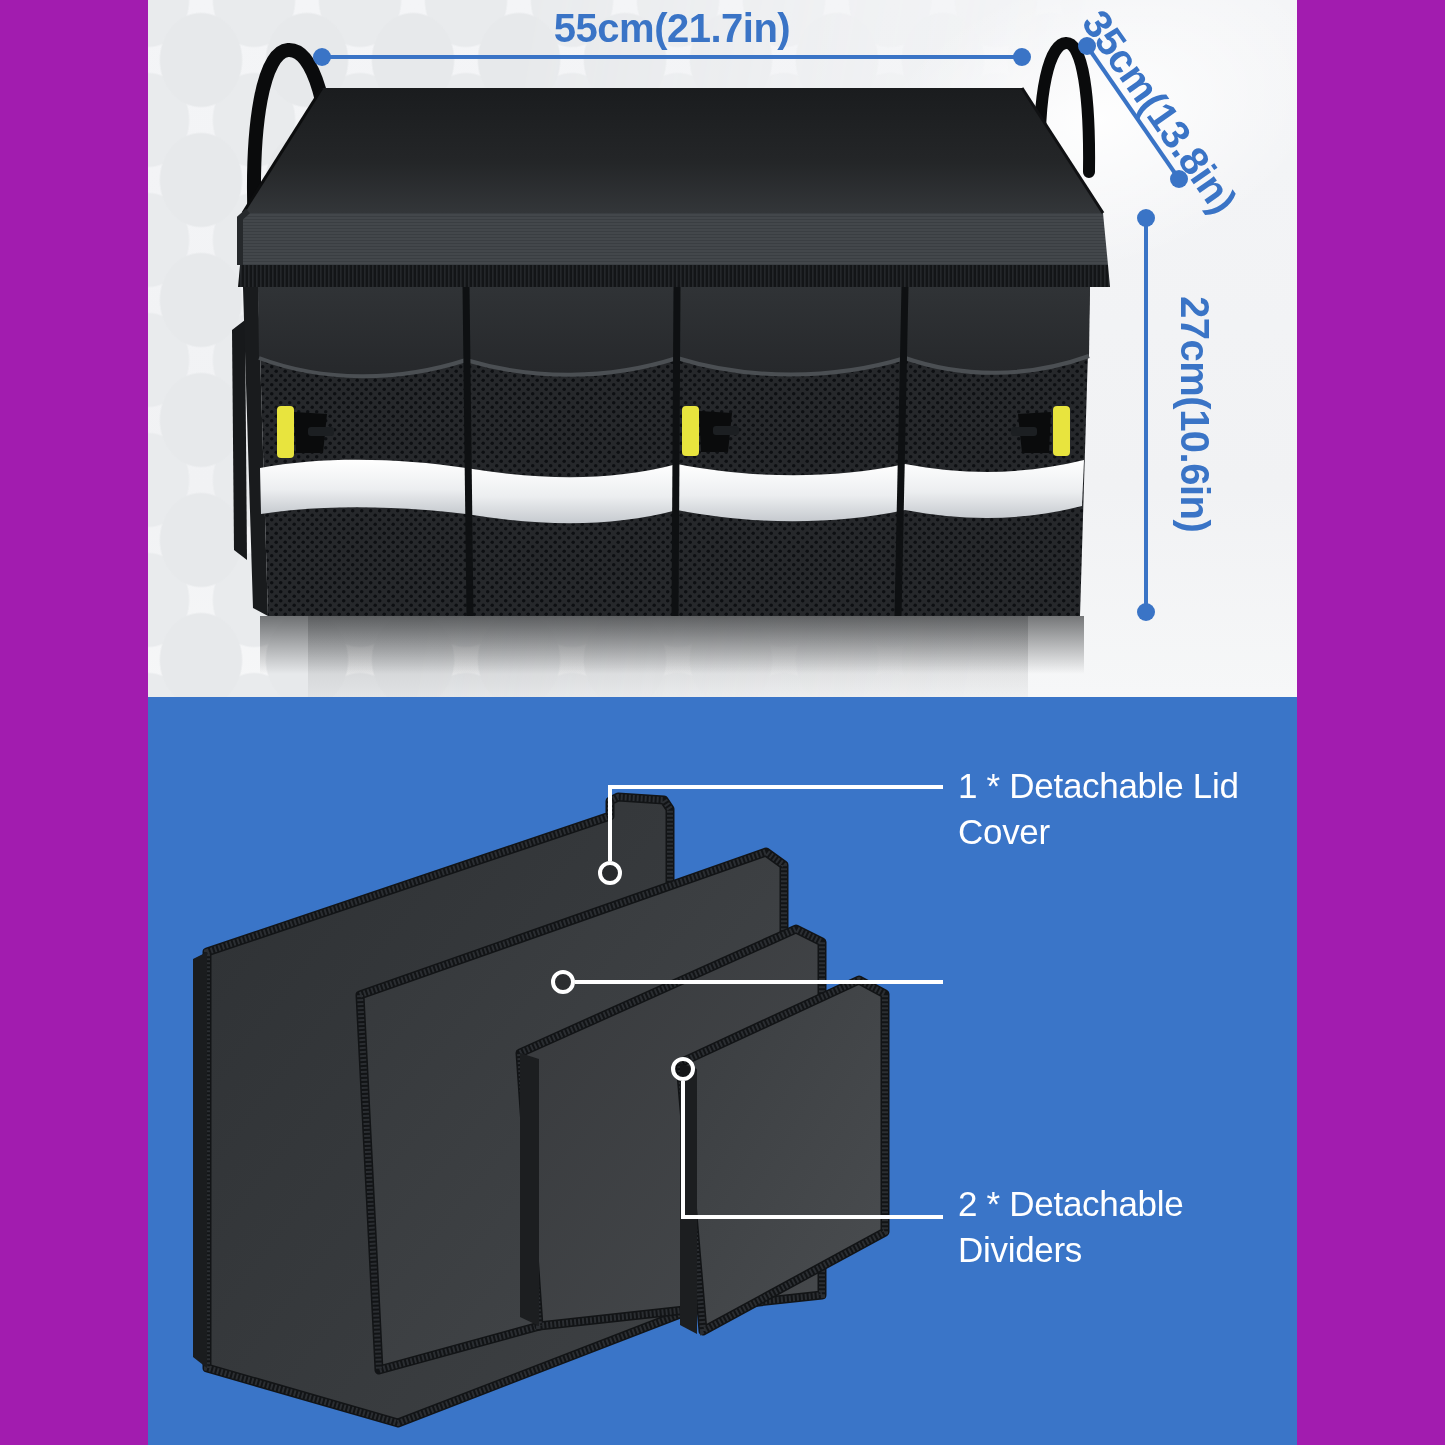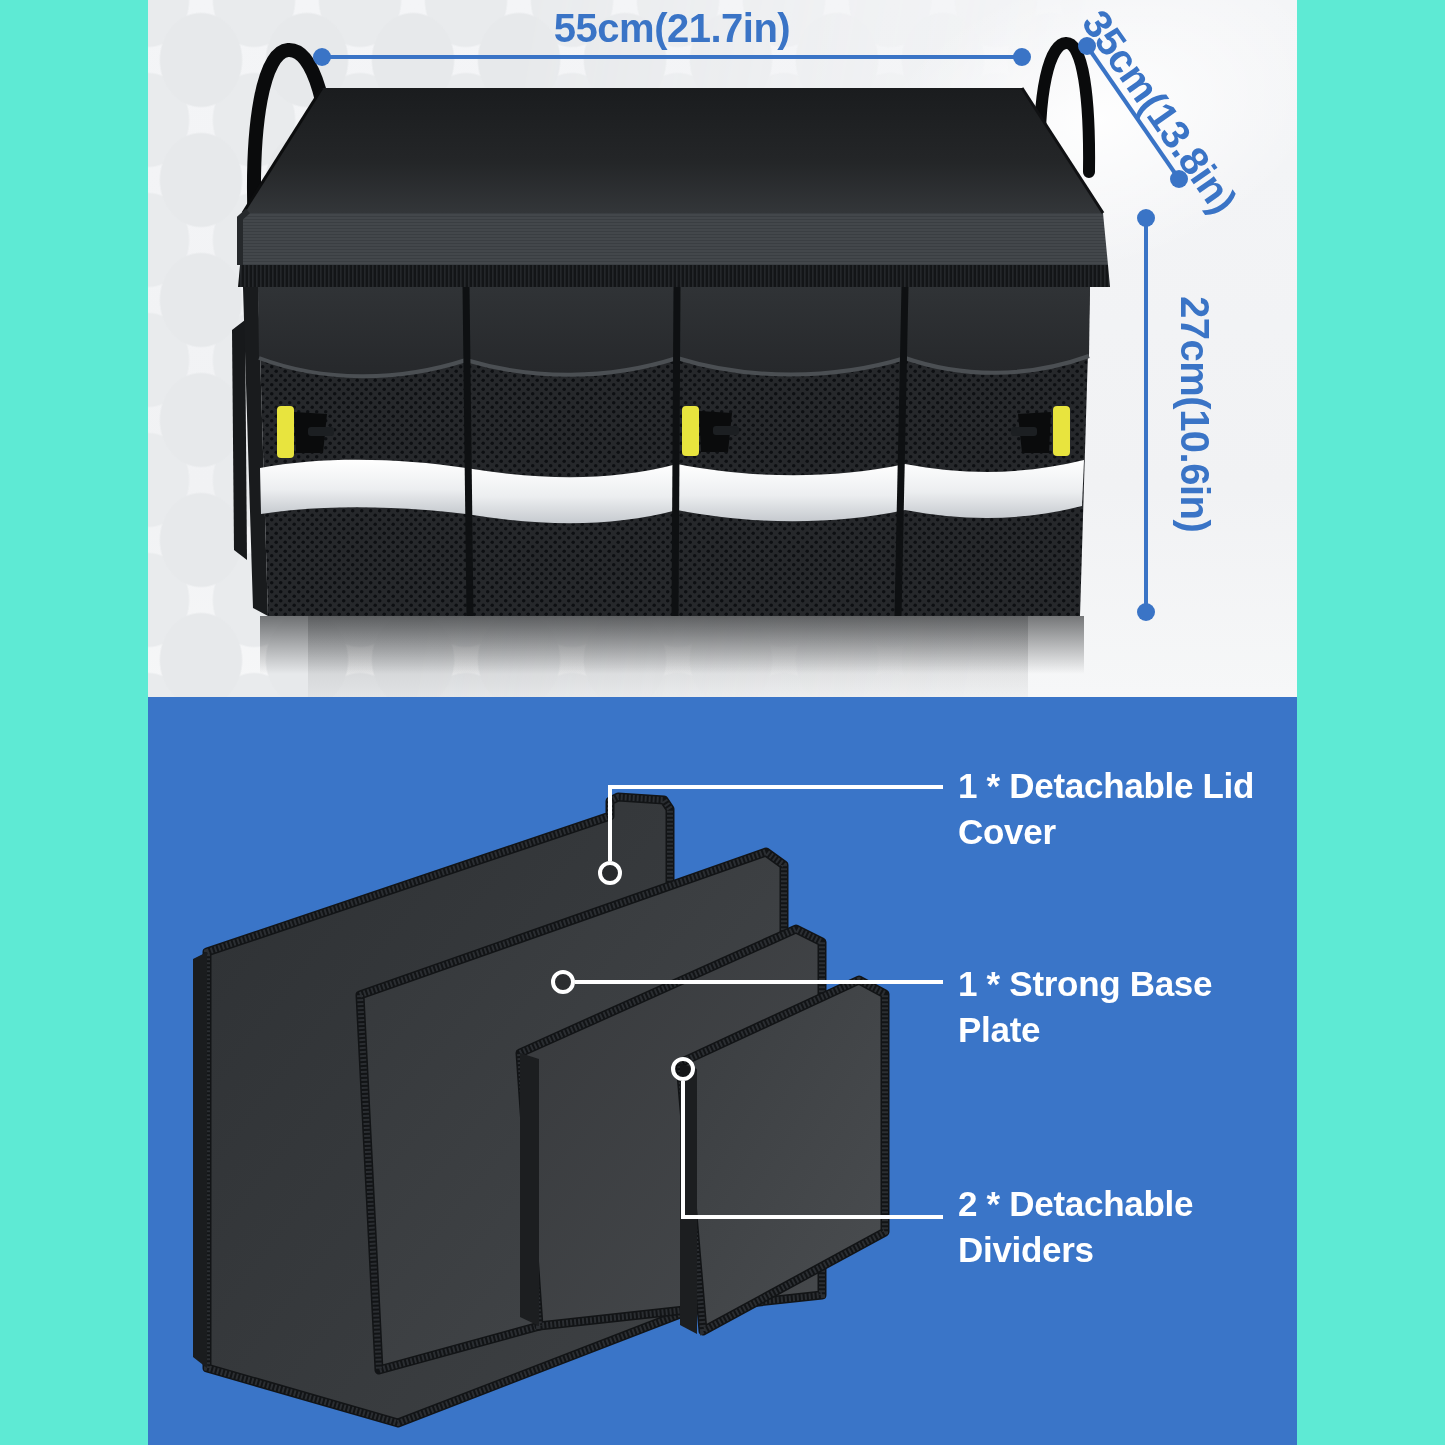--- a/index.html
+++ b/index.html
@@ -6,21 +6,21 @@
     --accent_blue:#3a75c8;
     --dimension_blue:#3a74c6;
     --label_white:#ffffff;
     --buckle_yellow:#e8e43e;
   }
   *{margin:0;padding:0;box-sizing:border-box;}
   html,body{background:#ffffff;}
   .page{
     position:relative;
     width:1445px;height:1445px;
-    background:#5eead4;
+    background:#a21caf;
     font-family:"Liberation Sans","DejaVu Sans",sans-serif;
     overflow:hidden;
   }
   .content{position:absolute;left:148px;top:0;width:1149px;height:1445px;}
   
   .top-section{
     position:relative;width:1149px;height:697px;
     background:linear-gradient(180deg,#f4f5f7 0%,#f1f2f4 70%,#f6f7f8 100%);
     overflow:hidden;
   }
@@ -49,21 +49,21 @@
   .dim-depth{left:962px;top:2px;transform:rotate(55deg);transform-origin:0 0;}
   .dim-height{left:1069px;top:296px;transform:rotate(90deg);transform-origin:0 0;}
   
   .bottom-section{
     position:relative;width:1149px;height:748px;
     background:var(--accent_blue);
     overflow:hidden;
   }
   .callout-label{
     position:absolute;left:810px;width:345px;
-    color:var(--label_white);font-weight:700;font-size:35px;line-height:46px;
+    color:var(--label_white);font-weight:400;font-size:35px;line-height:46px;
     letter-spacing:-0.3px;
   }
   .callout-1{top:66px;}
   .callout-2{top:264px;}
   .callout-3{top:484px;}
 </style>
 </head>
 <body>
 
 <div class="page">
@@ -243,18 +243,17 @@
             <circle cx="415" cy="285" r="10" fill="rgba(0,0,0,0.25)"></circle>
           </g>
           <g>
             <path d="M535,384 L535,520 L795,520"></path>
             <circle cx="535" cy="372" r="10" fill="rgba(0,0,0,0.25)"></circle>
           </g>
         </g>
       </svg>
 
       <div class="callout-label callout-1">1 * Detachable Lid Cover</div>
-      <div class="callout-label callout-2">1 * Strong Base Plate</div>
       <div class="callout-label callout-3">2 * Detachable Dividers</div>
     </section>
 
   </div>
 </div>
 
 </body></html>

